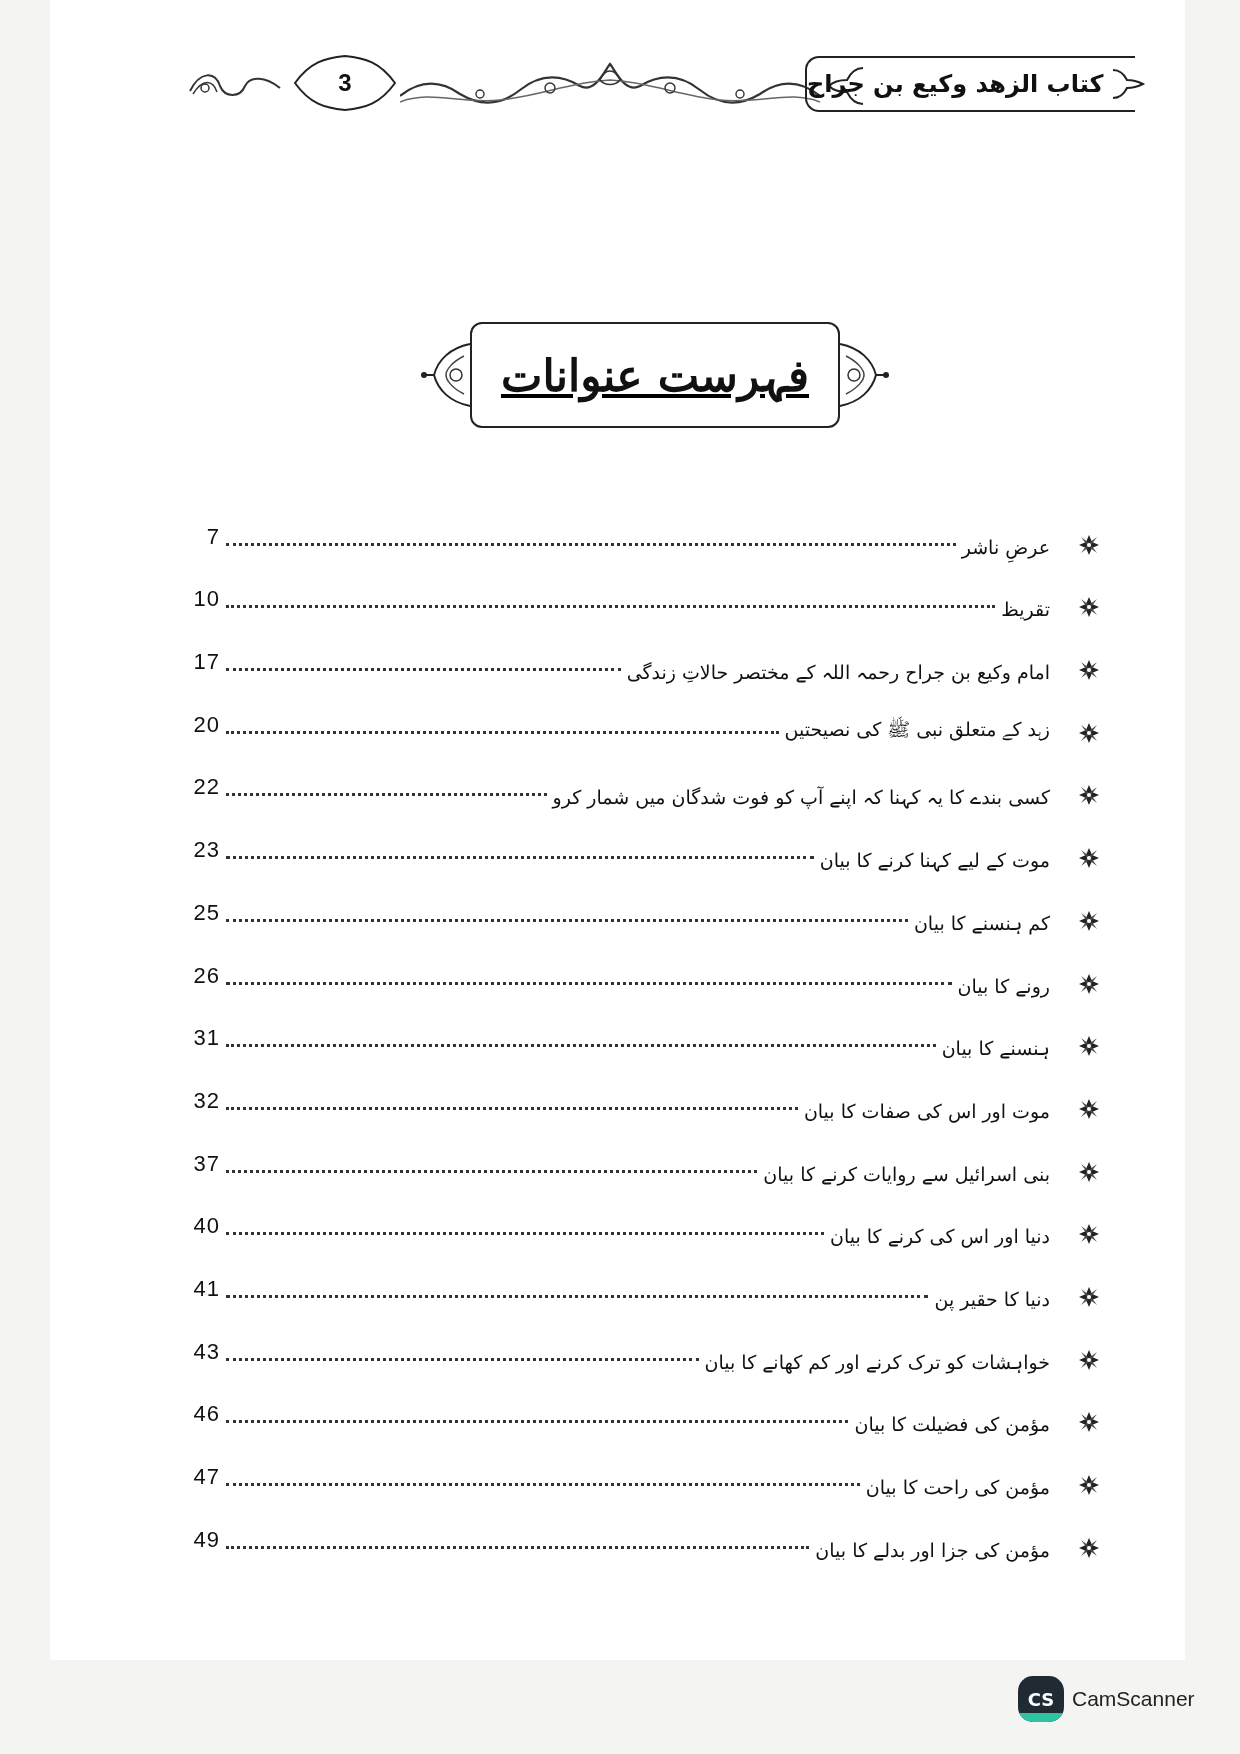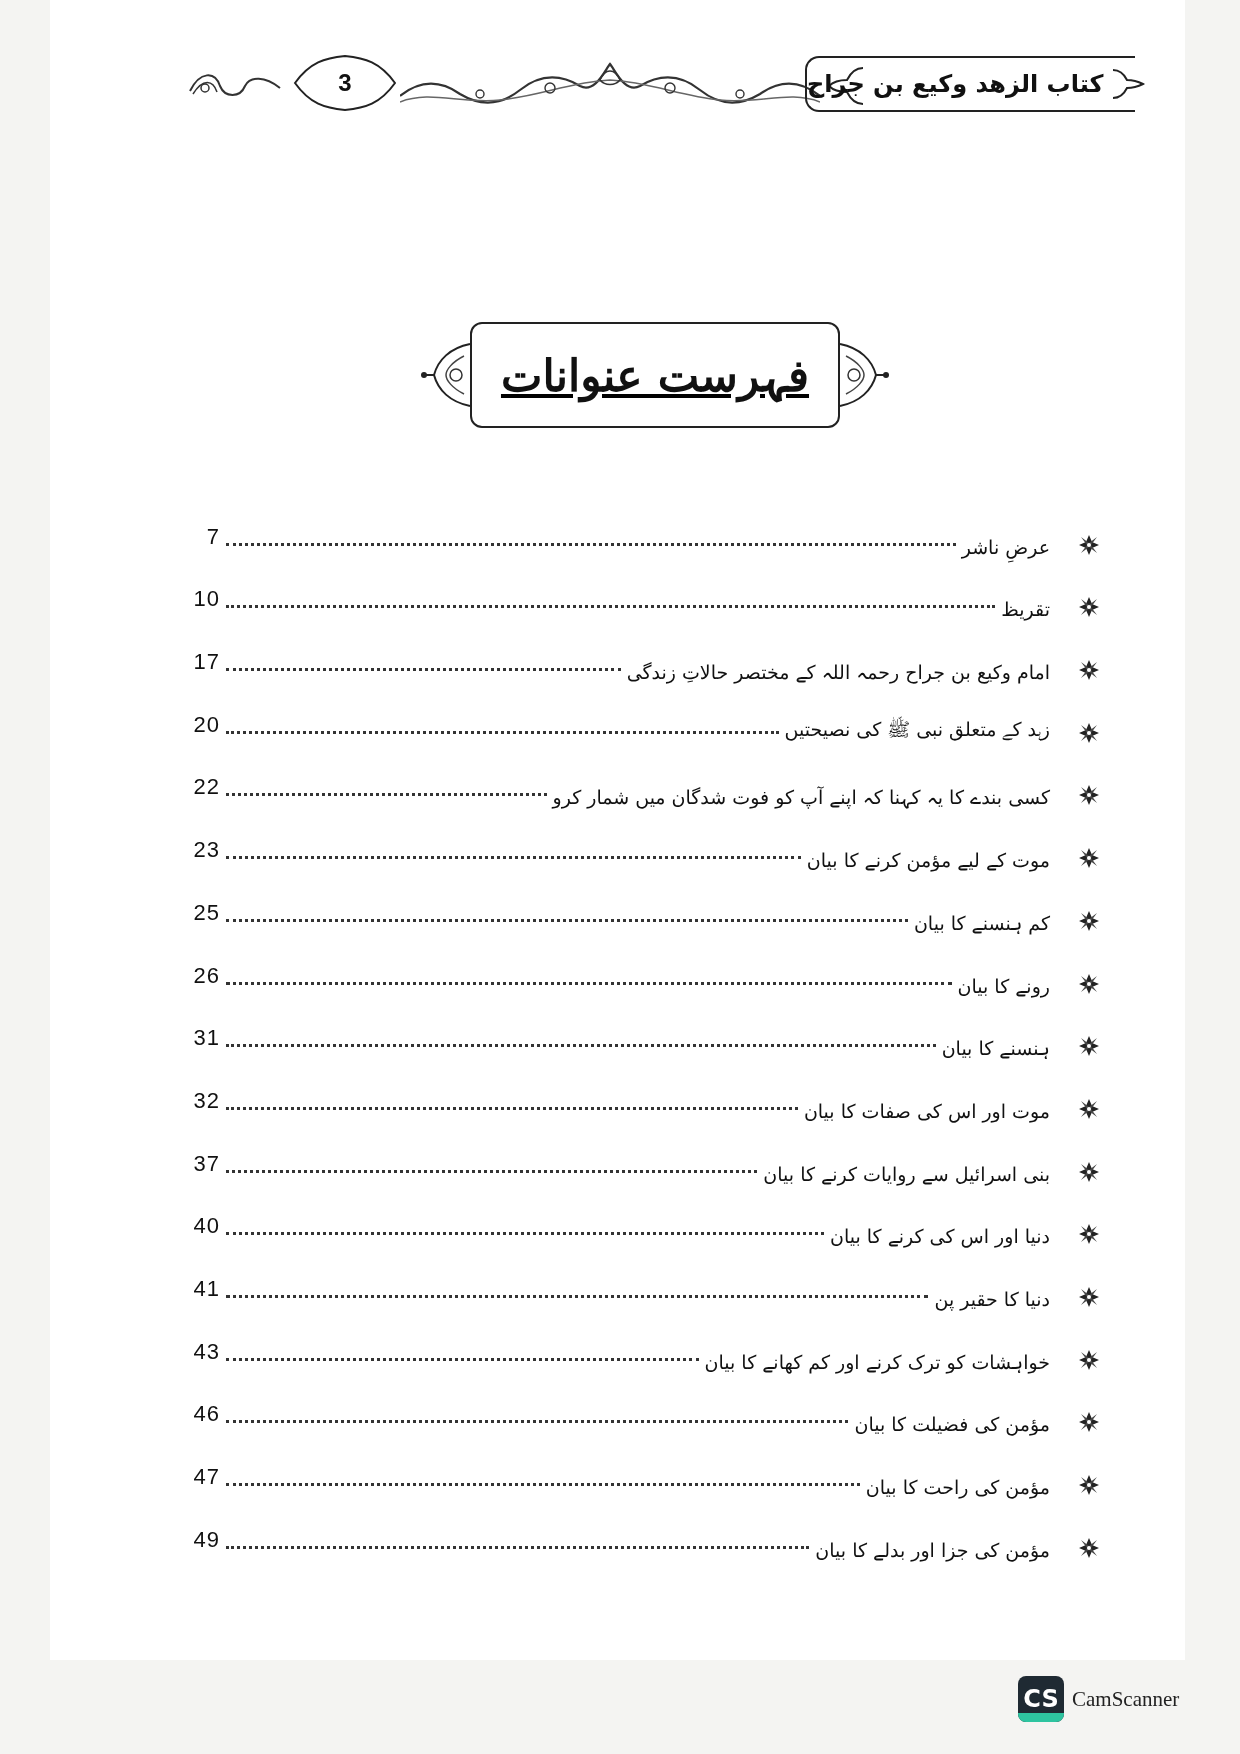--- a/index.html
+++ b/index.html
@@ -72,28 +72,28 @@
     direction: rtl; font-family: "DejaVu Serif", serif; font-size: 19px; color: #111;
     white-space: nowrap; flex: 0 0 auto; padding-bottom: 10px;
   }
   .toc-bullet {
     flex: 0 0 auto; width: 22px; height: 22px; margin-left: 28px; margin-bottom: 12px;
   }
 
   
   .cs-badge { position: absolute; left: 1018px; top: 1676px; display: flex; align-items: center; }
   .cs-logo {
-    width: 46px; height: 46px; border-radius: 8px; background: #1f2a33; position: relative; overflow: hidden;
+    width: 46px; height: 46px; border-radius: 15px; background: #1f2a33; position: relative; overflow: hidden;
     display: flex; align-items: center; justify-content: center;
-    color: #fff; font-family: "DejaVu Sans", sans-serif; font-weight: bold; font-size: 24px;
+    color: #fff; font-family: "DejaVu Sans", sans-serif; font-weight: bold; font-size: 18px;
   }
   .cs-logo::after {
     content: ""; position: absolute; left: 0; bottom: 0; width: 100%; height: 9px; background: #2ec4a0;
   }
-  .cs-text { margin-left: 8px; font-family: Liberation Serif, serif; font-size: 21px; color: #222; }
+  .cs-text { margin-left: 8px; font-family: Liberation Sans, sans-serif; font-size: 21px; color: #222; }
 </style>
 </head>
 <body>
 
 <div class="page"></div>
 
 <div class="header">
   <svg class="ornament-left" viewBox="0 0 100 40">
     <path d="M5 25 C15 5, 30 5, 35 20 C40 32, 55 32, 60 20 C65 10, 80 10, 95 22" fill="none" stroke="#333" stroke-width="2"></path>
     <path d="M8 28 C18 12, 28 14, 32 26" fill="none" stroke="#333" stroke-width="1.5"></path>
@@ -192,21 +192,21 @@
     <span class="toc-title">کسی بندے کا یہ کہنا کہ اپنے آپ کو فوت شدگان میں شمار کرو</span>
     <svg class="toc-bullet" viewBox="0 0 22 22">
       <path d="M11 1 L14 8 L21 11 L14 14 L11 21 L8 14 L1 11 L8 8 Z" fill="#222"></path>
       <path d="M3 3 L11 9 L19 3 L13 11 L19 19 L11 13 L3 19 L9 11 Z" fill="#444"></path>
       <circle cx="11" cy="11" r="2" fill="#fff"></circle>
     </svg>
   </div>
     <div class="toc-row">
     <span class="toc-page">23</span>
     <span class="toc-dots"></span>
-    <span class="toc-title">موت کے لیے مؤمن کرنے کا بیان</span>
+    <span class="toc-title">موت کے لیے کہنا کرنے کا بیان</span>
     <svg class="toc-bullet" viewBox="0 0 22 22">
       <path d="M11 1 L14 8 L21 11 L14 14 L11 21 L8 14 L1 11 L8 8 Z" fill="#222"></path>
       <path d="M3 3 L11 9 L19 3 L13 11 L19 19 L11 13 L3 19 L9 11 Z" fill="#444"></path>
       <circle cx="11" cy="11" r="2" fill="#fff"></circle>
     </svg>
   </div>
     <div class="toc-row">
     <span class="toc-page">25</span>
     <span class="toc-dots"></span>
     <span class="toc-title">کم ہنسنے کا بیان</span>

